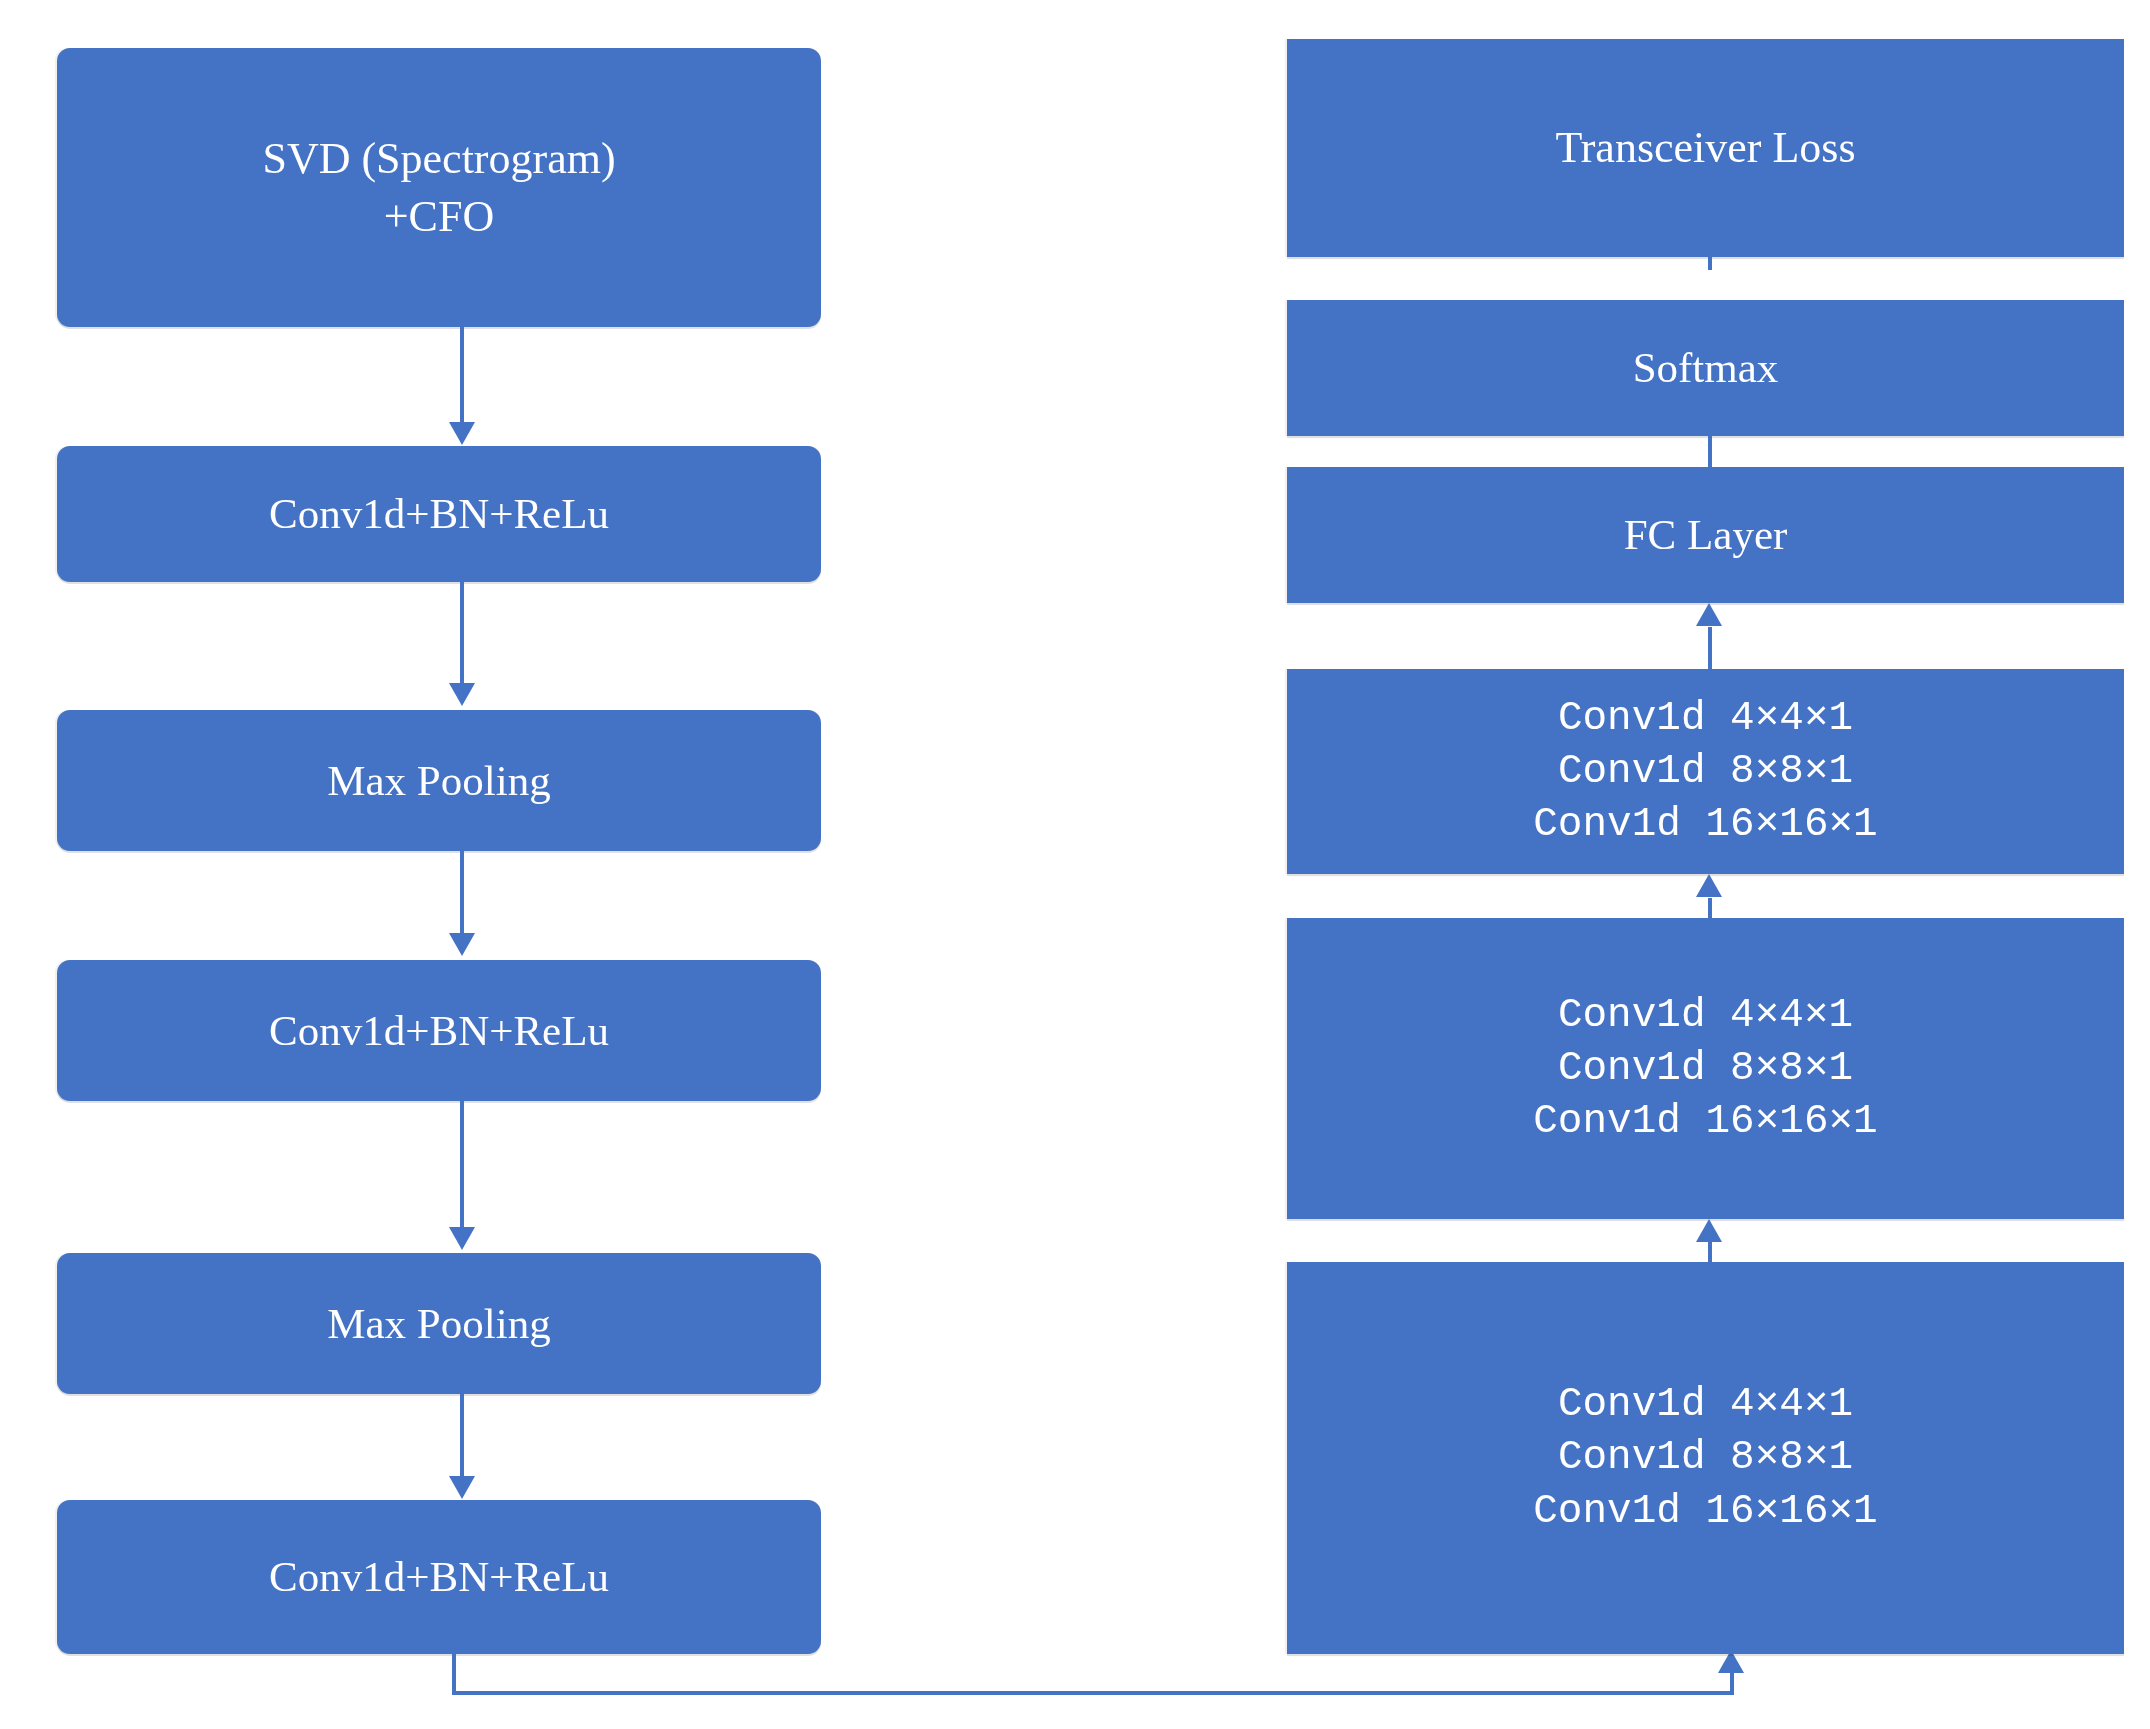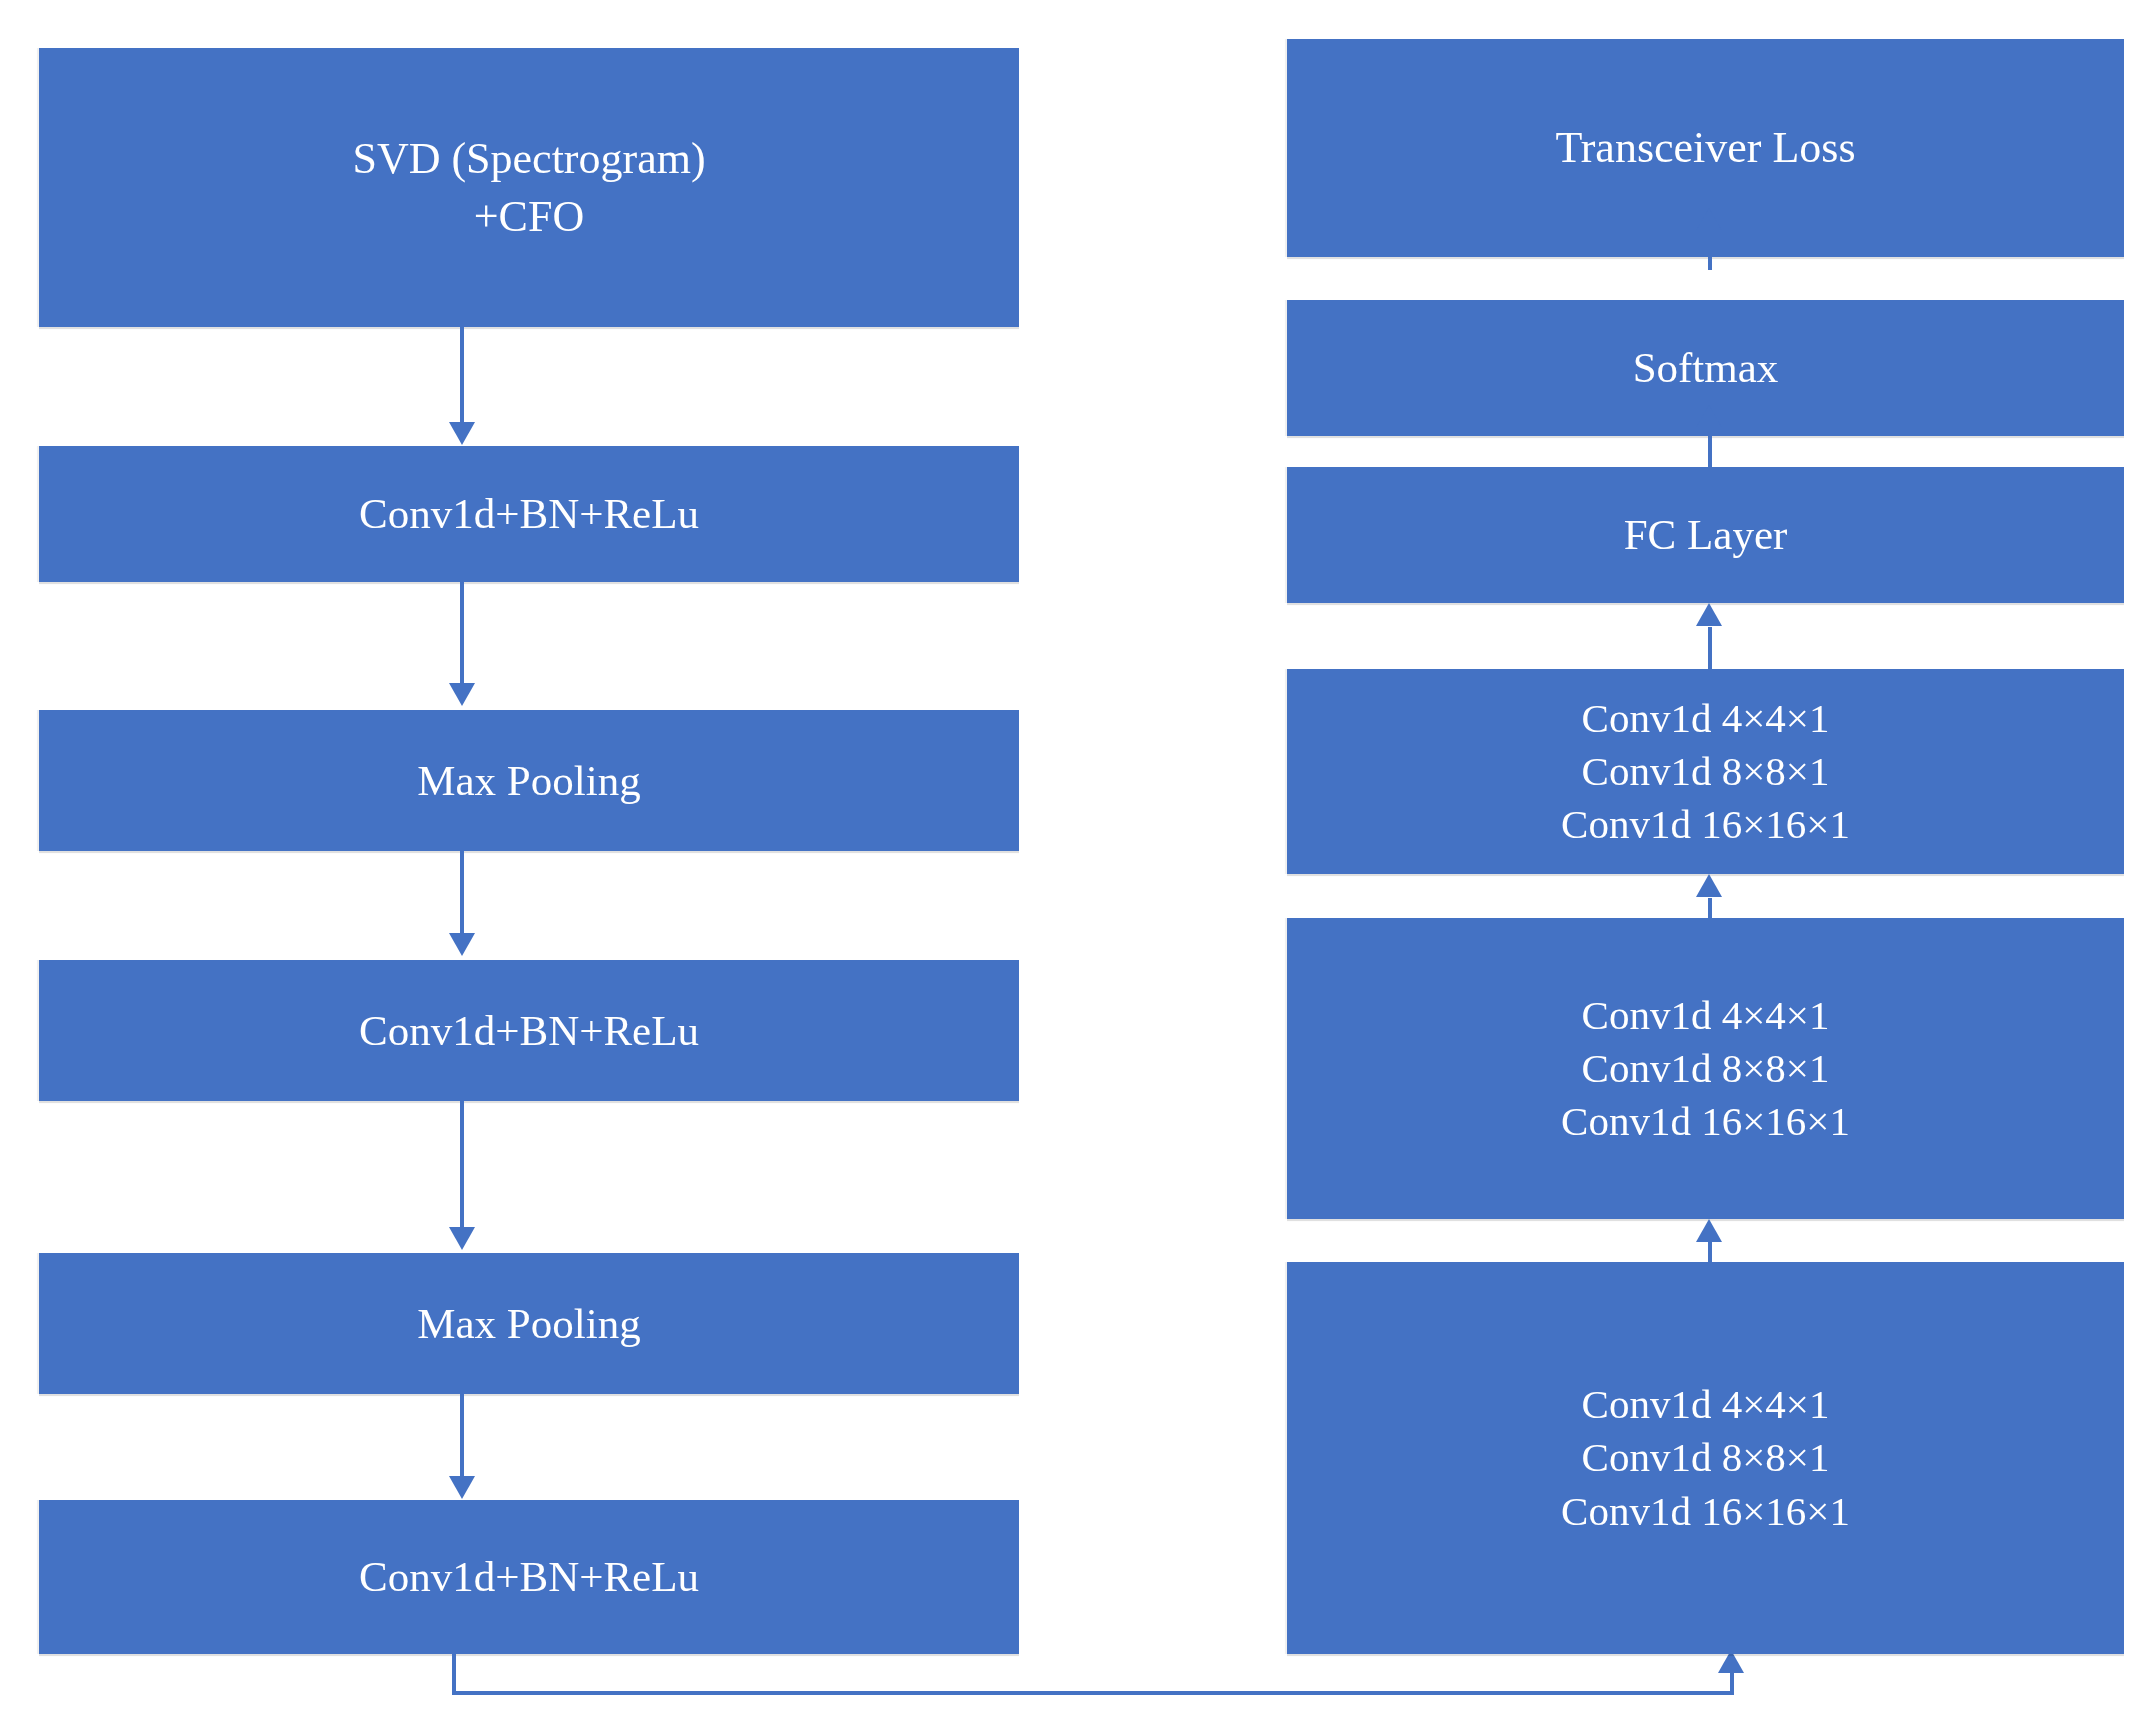--- a/index.html
+++ b/index.html
@@ -26,27 +26,27 @@
     color: #ffffff;
     text-align: center;
     line-height: 1.30;
     box-sizing: border-box;
   }
   .node .line {
     display: block;
     white-space: nowrap;
   }
   
-  .left  { left: 39px;  width: 980px; }
+  .left  { left: 57px;  width: 764px; border-radius: 13px; }
   
   .right { left: 1287px; width: 837px; }
 
   .fs-big   { font-size: 44px; }
   .fs-mid   { font-size: 43px; }
-  .fs-conv  { font-size: 41px; }
+  .fs-conv  { font-size: 41px; font-family: Liberation Mono, monospace; }
 
   
   .arrow-v {
     position: absolute;
     width: 0;
     border-left: 4.3px solid #4472C4;
   }
   .arrow-head-down {
     position: absolute;
     width: 0;

